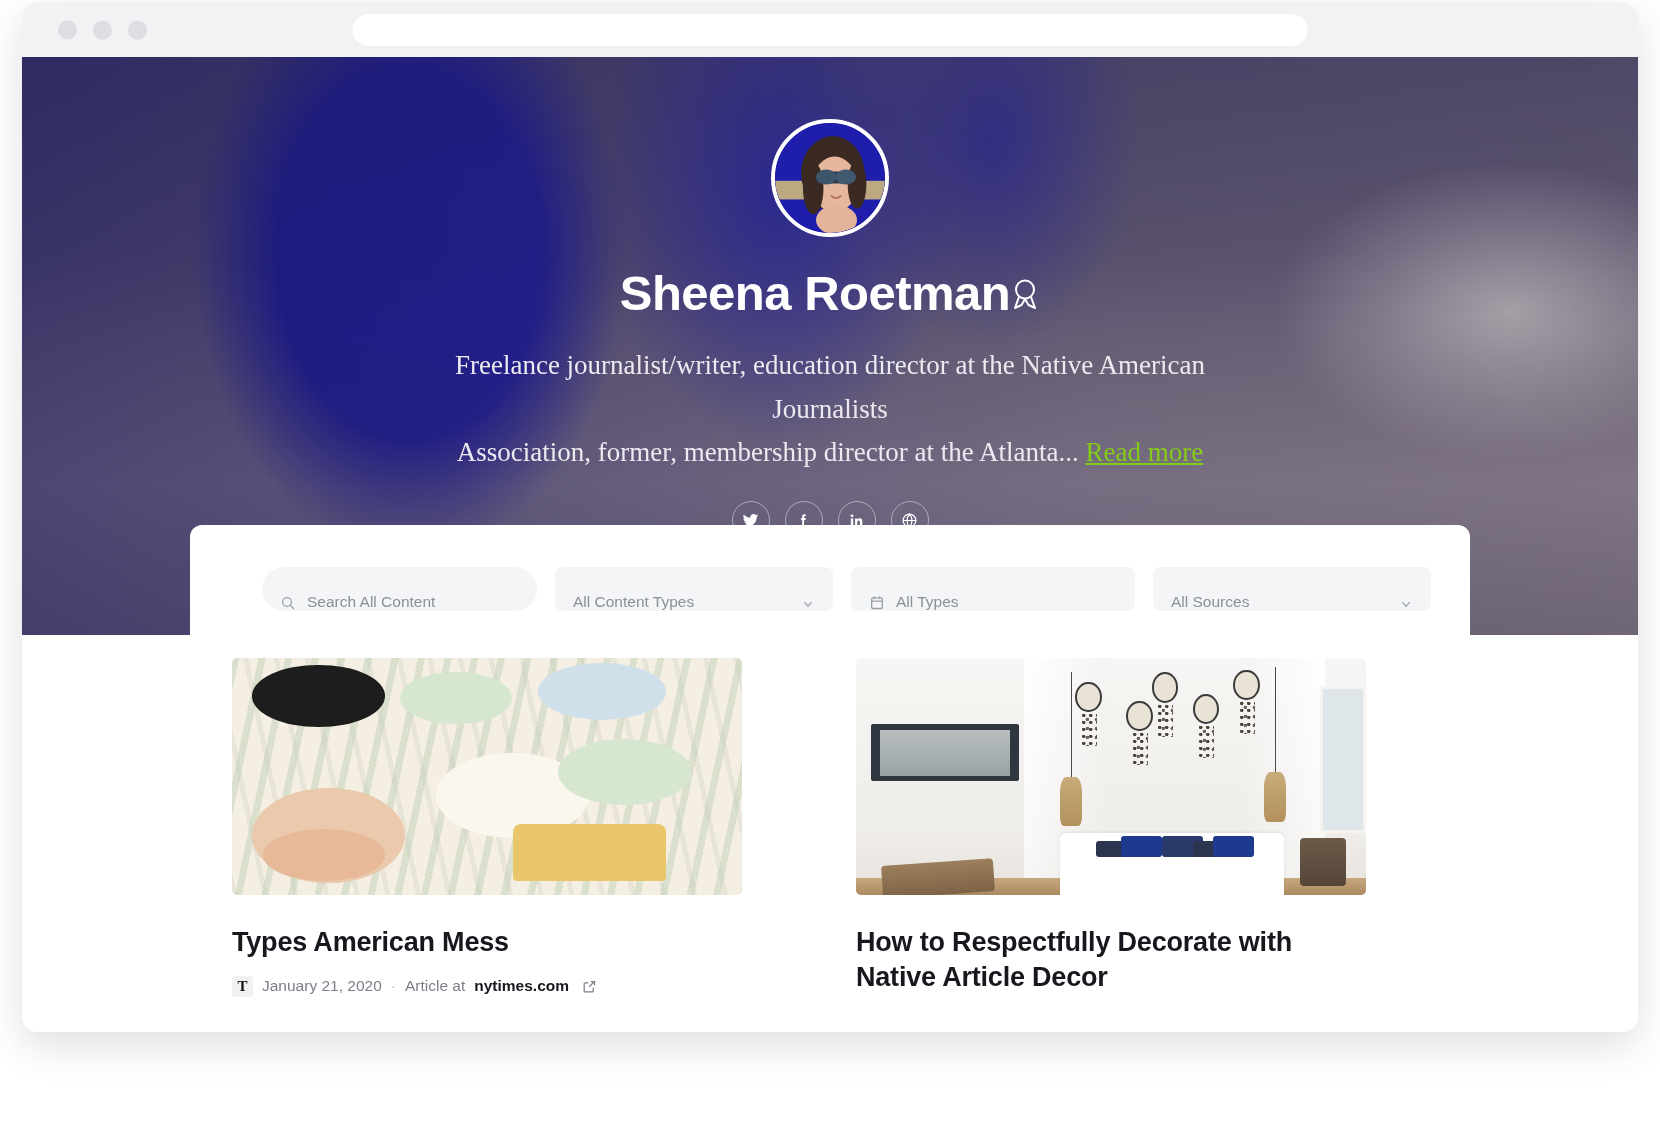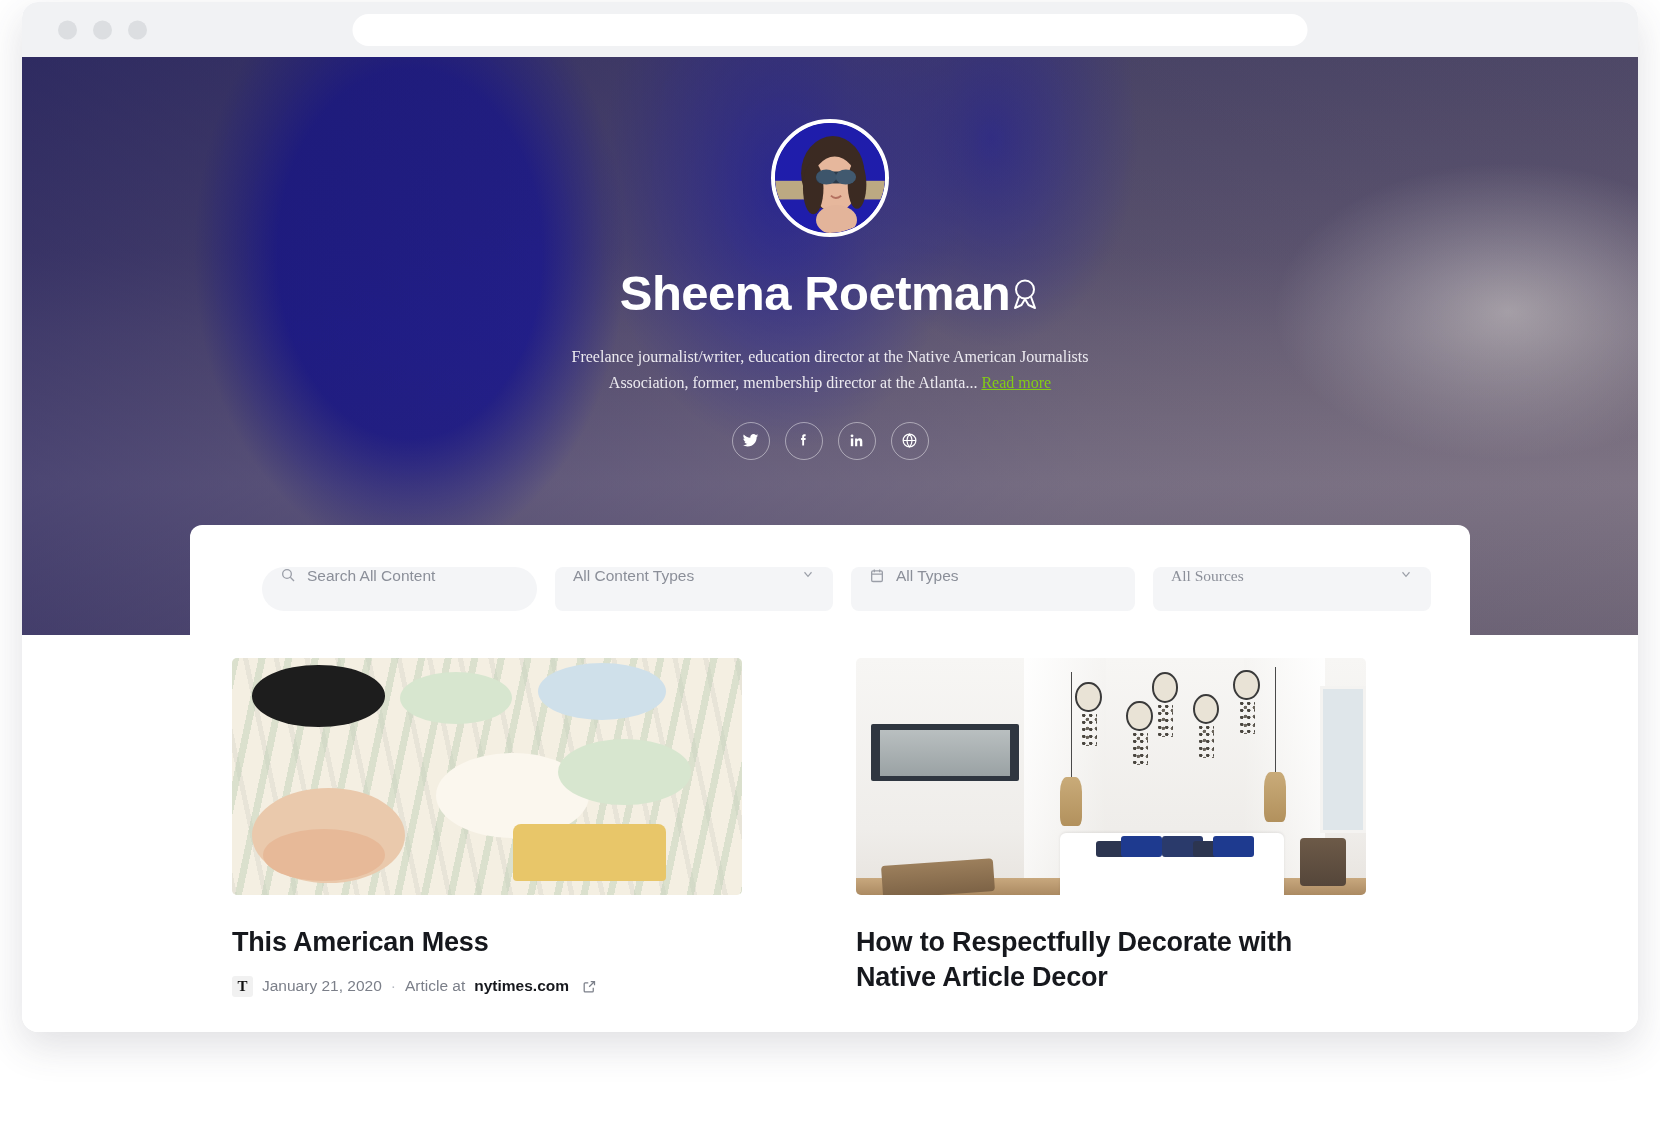--- a/index.html
+++ b/index.html
@@ -115,21 +115,21 @@
     letter-spacing: -0.5px;
     line-height: 1;
   }
   .badge-icon { display: block; }
 
   .profile-bio {
     margin: 26px auto 0;
     width: 800px;
     color: #eceaf0;
     font-family: "Liberation Serif", serif;
-    font-size: 16px;
+    font-size: 27px;
     line-height: 1.62;
   }
   .read-more {
     color: #84cc16;
     text-decoration: underline;
     cursor: pointer;
   }
 
   .social-row {
     margin-top: 26px;
@@ -171,31 +171,31 @@
     left: 72px;
     top: 42px;
     display: flex;
     gap: 18px;
   }
   .filter-field {
     height: 44px;
     background: #f4f5f7;
     border-radius: 8px;
     display: flex;
-    align-items: flex-start;
+    align-items: flex-end;
     gap: 11px;
     padding: 0 18px;
     cursor: pointer;
     color: #8b8f99;
     font-size: 15.5px;
   }
   .filter-field.search { width: 275px; border-radius: 22px; }
   .filter-field.types  { width: 278px; }
   .filter-field.time   { width: 284px; }
-  .filter-field.sources{ width: 278px; font-family: Liberation Serif, serif; }
+  .filter-field.sources{ width: 278px; }
   .filter-field .chev { margin-left: auto; }
 
   .results-area {
     position: absolute;
     left: 0; right: 0;
     top: 115px;
     bottom: 0;
     background: #ffffff;
     pointer-events: auto;
   }
@@ -433,21 +433,21 @@
             <div class="waves"></div>
             <div class="blobA"></div>
             <div class="blobB"></div>
             <div class="blobC"></div>
             <div class="blobD"></div>
             <div class="blobE"></div>
             <div class="blobF"></div>
             <div class="tableP"></div>
             <div class="tableY"></div>
           </div>
-          <div class="card-title">This American Mess</div>
+          <div class="card-title">Types American Mess</div>
           <div class="card-meta">
             <span class="favicon">T</span>
             <span>January 21, 2020</span>
             <span class="meta-sep">·</span>
             <span>Article at</span>
             <span class="meta-domain">nytimes.com</span>
             <svg class="ext-link" width="15" height="15" viewBox="0 0 24 24" fill="none" stroke="#7b7f89" stroke-width="2">
               <path d="M14 4h6v6M20 4l-8.5 8.5"></path>
               <path d="M18 14v5a1.5 1.5 0 0 1-1.5 1.5H5A1.5 1.5 0 0 1 3.5 19V7.5A1.5 1.5 0 0 1 5 6h5"></path>
             </svg>

